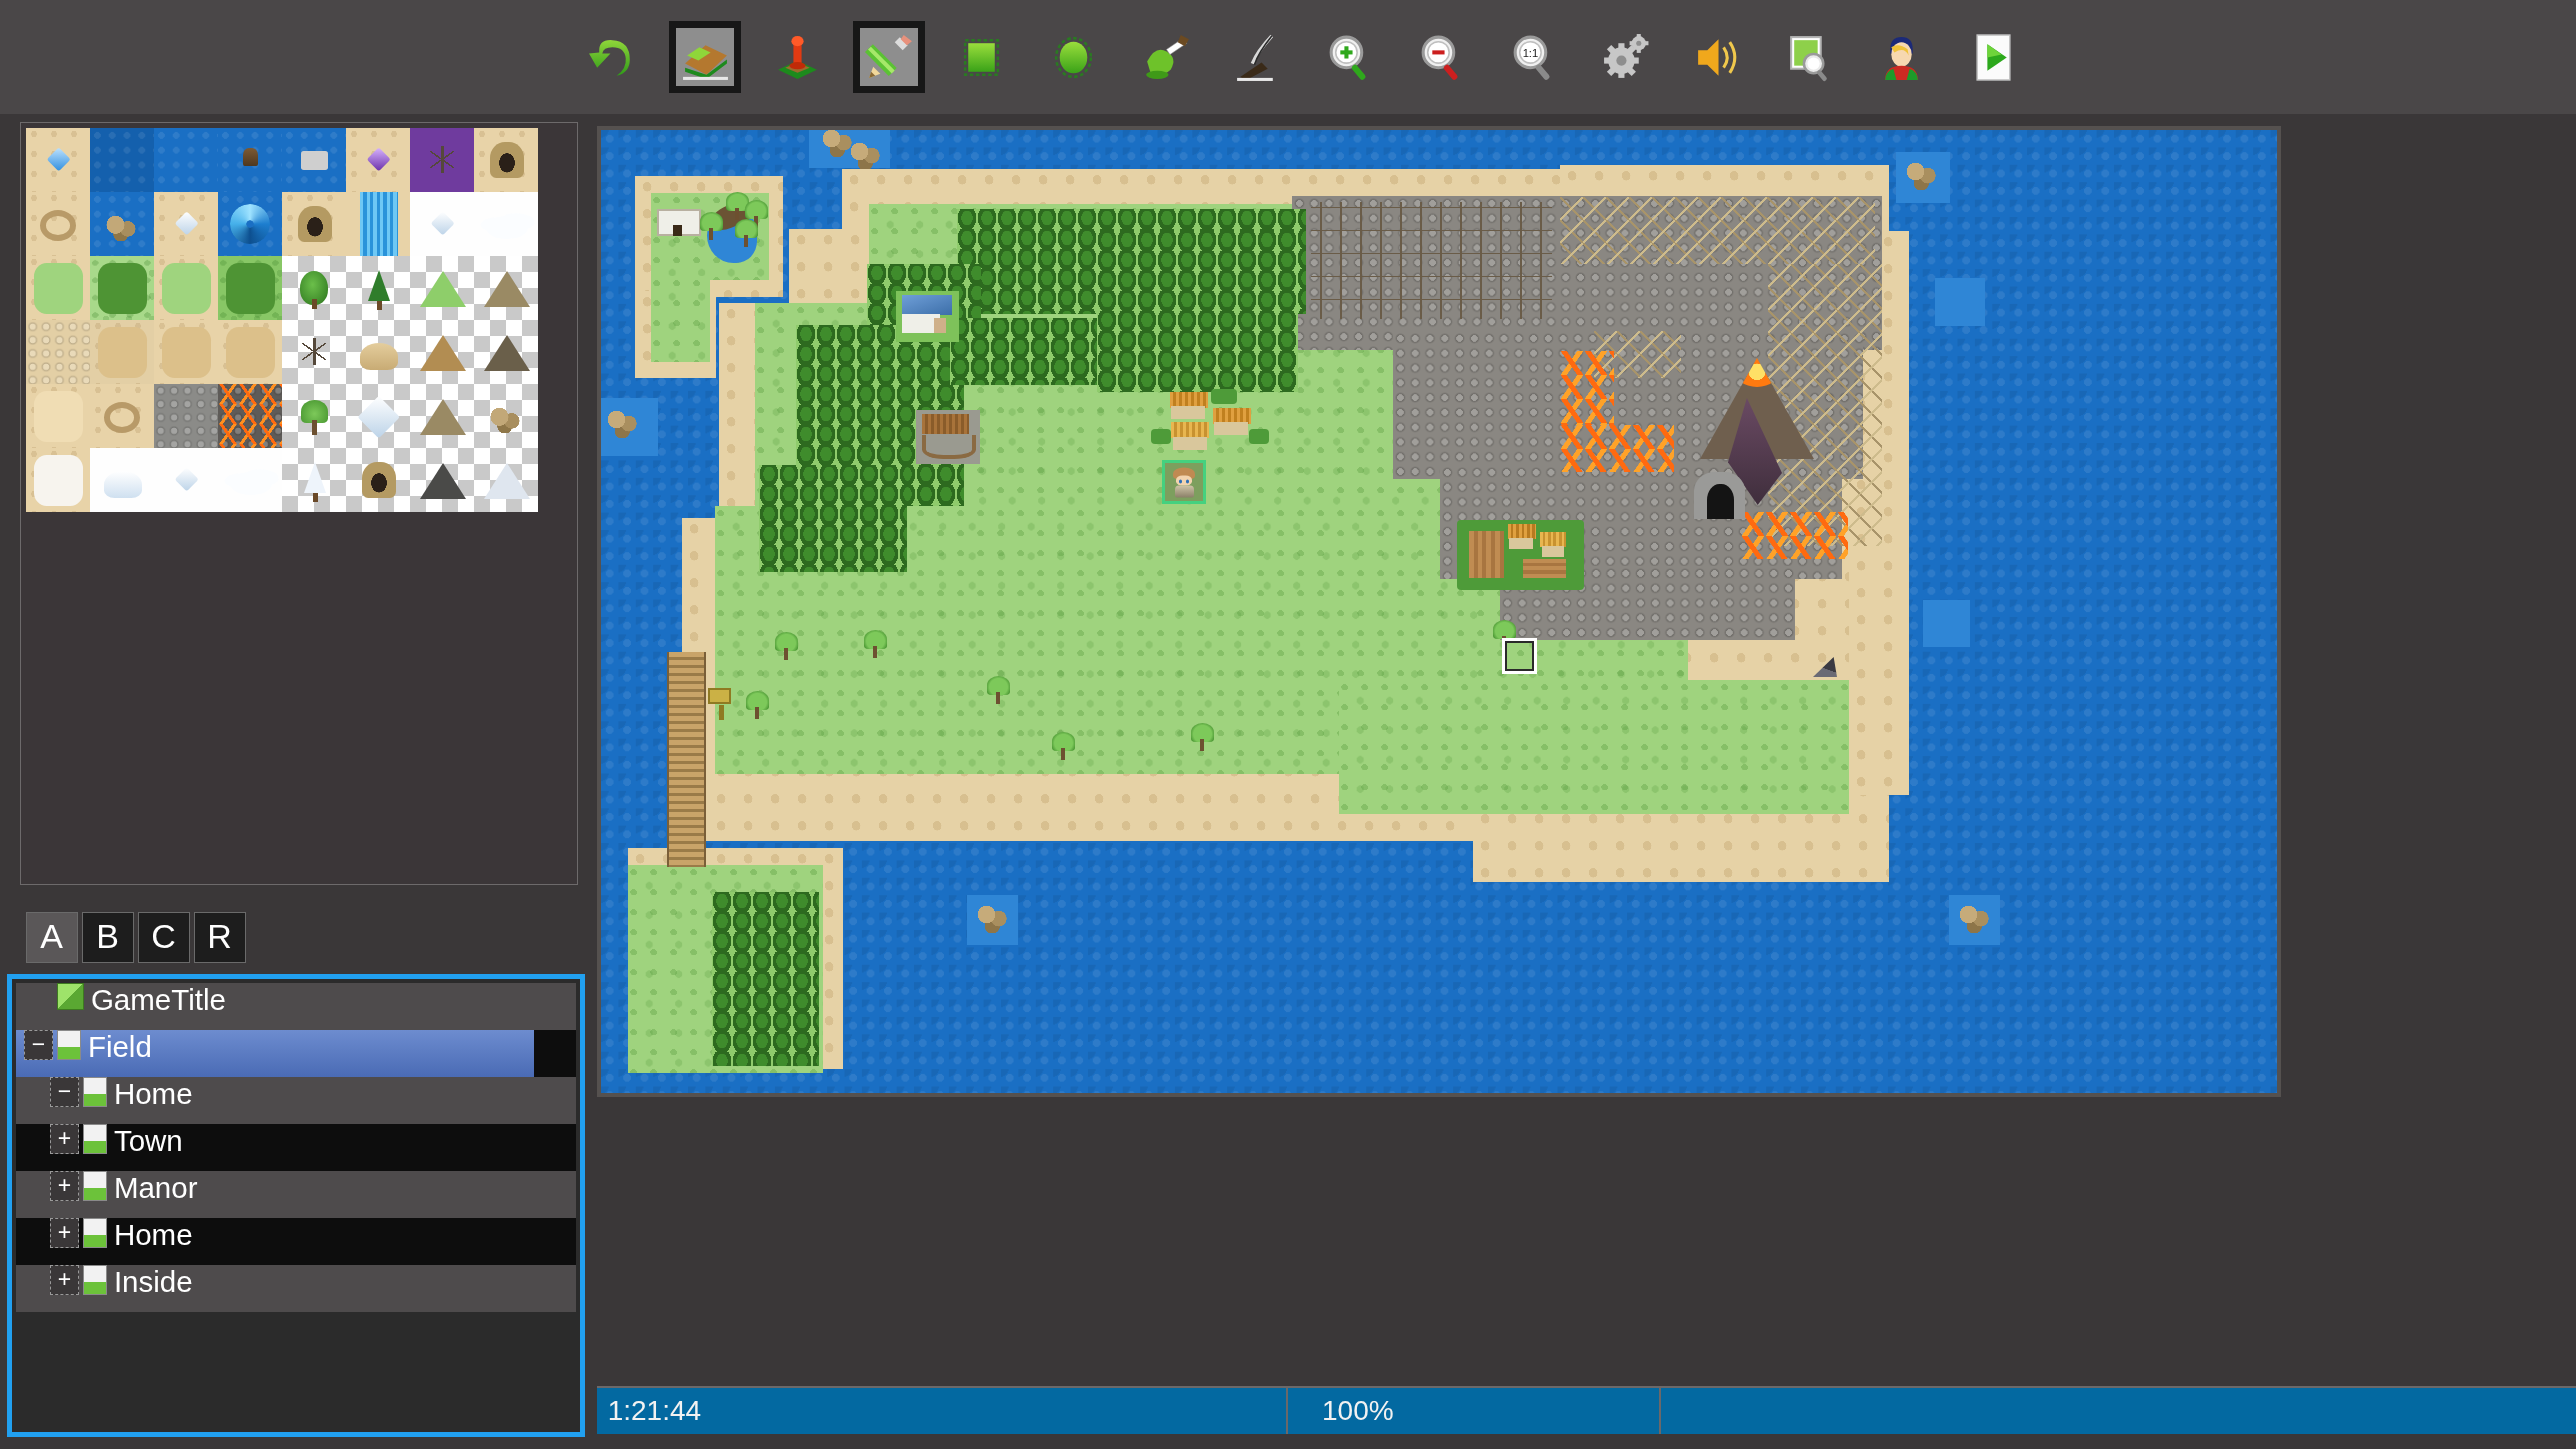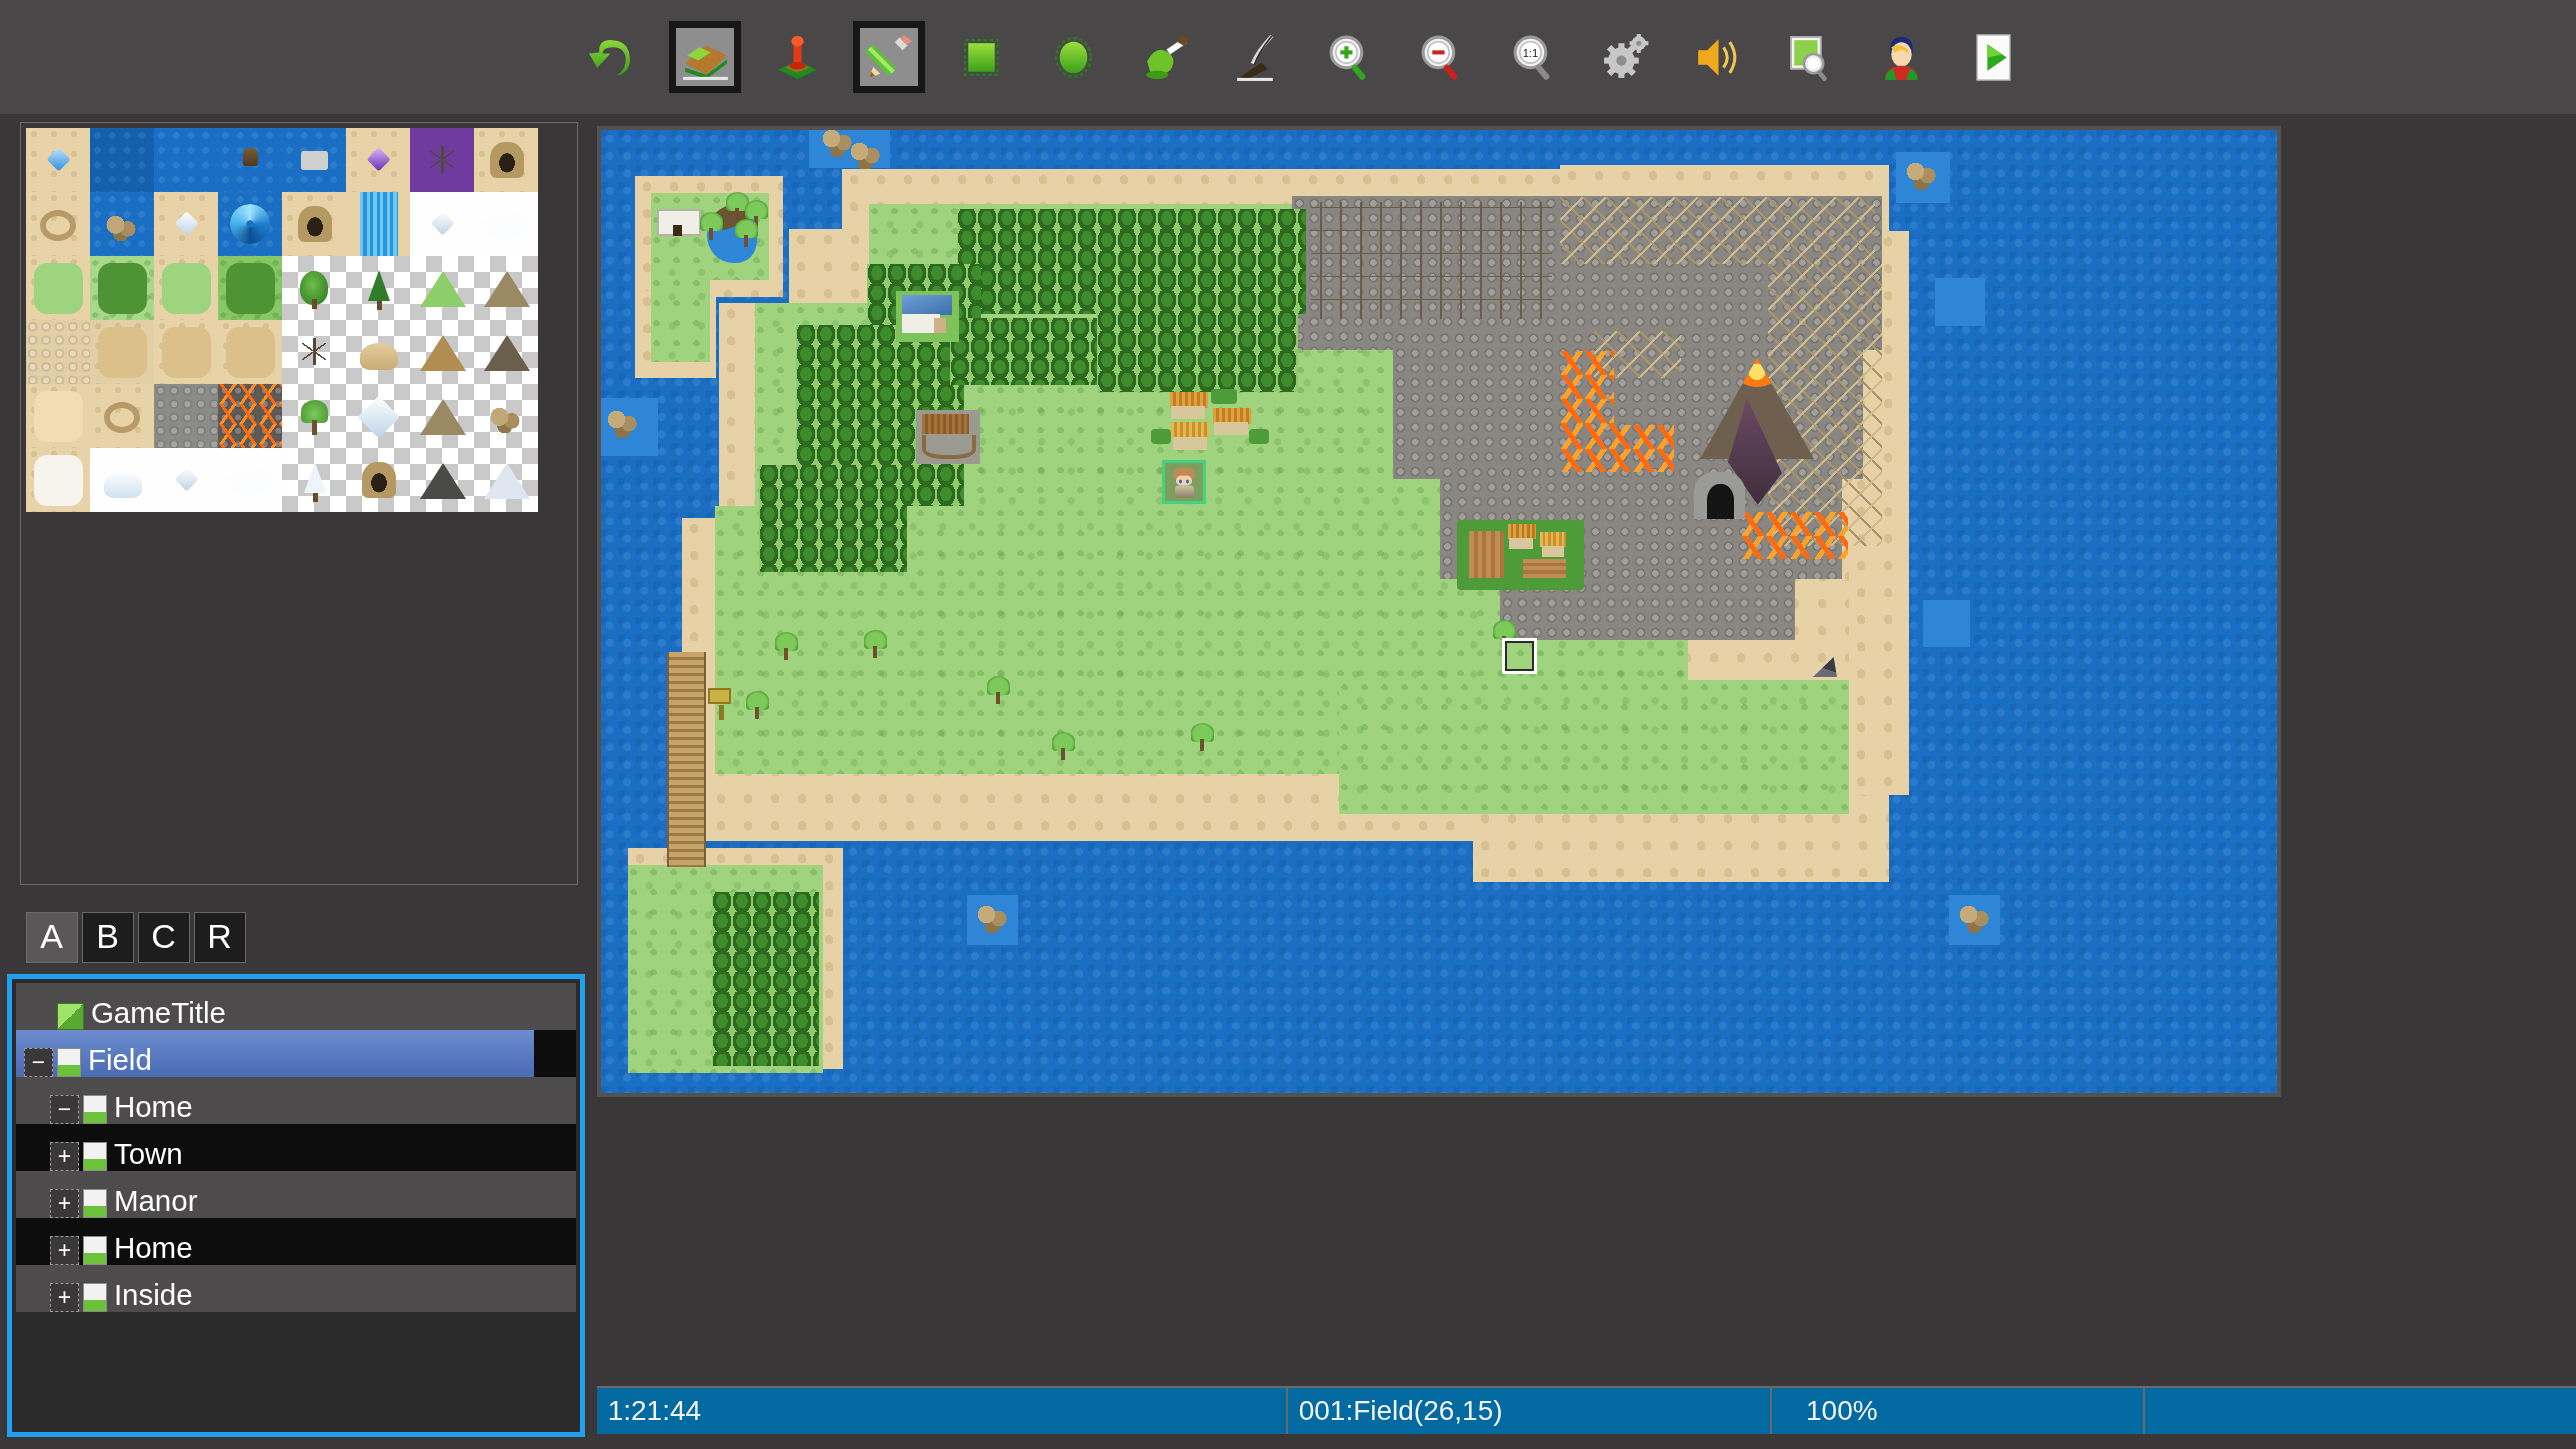--- a/index.html
+++ b/index.html
@@ -225,21 +225,21 @@
   
   #tree-panel{
     position:absolute; left:6.7px; top:860px;
     width:578px; height:463px;
     border:5.4px solid #21a0f0;
     background:#2b2b2b;
     padding:4px;
   }
   #tree-inner{ width:100%; height:100%; background:#2b2b2b; overflow:hidden; }
   .tree-row{
-    height:47px; display:flex; align-items:flex-end;
+    height:47px; display:flex; align-items:flex-start;
     font-size:29.5px; white-space:nowrap; position:relative;
   }
   .tree-row.shade-a{ background:#4e4b4c; }
   .tree-row.shade-b{ background:#0d0d0d; }
   .tree-row.selected{ background:linear-gradient(to bottom,#6d8ccf,#4a6bb5); }
   .tree-row.selected::after{
     content:""; position:absolute; right:0; top:0; width:42px; height:100%;
     background:#0d0d0d;
   }
   .tw-toggle{
@@ -997,17 +997,16 @@
       <div id="map-cursor" style="left:901px;top:508px;"></div>
 
       <div class="bldg" style="left:1212px;top:527px;width:24px;height:20px;background:linear-gradient(200deg,#3a3a42 0 55%,#6a6a74 56% 100%);clip-path:polygon(0 100%,100% 100%,86% 0);"></div>
 
     </div>
   </div>
 </div>
 
 <div id="statusbar">
   <div class="sb-cell" id="sb-time">1:21:44</div>
-  <div class="sb-cell" id="sb-map">001:Field(26,15)</div>
   <div class="sb-cell" id="sb-zoom">100%</div>
   <div class="sb-cell" id="sb-blank"></div>
 </div>
 
 
 </body></html>

